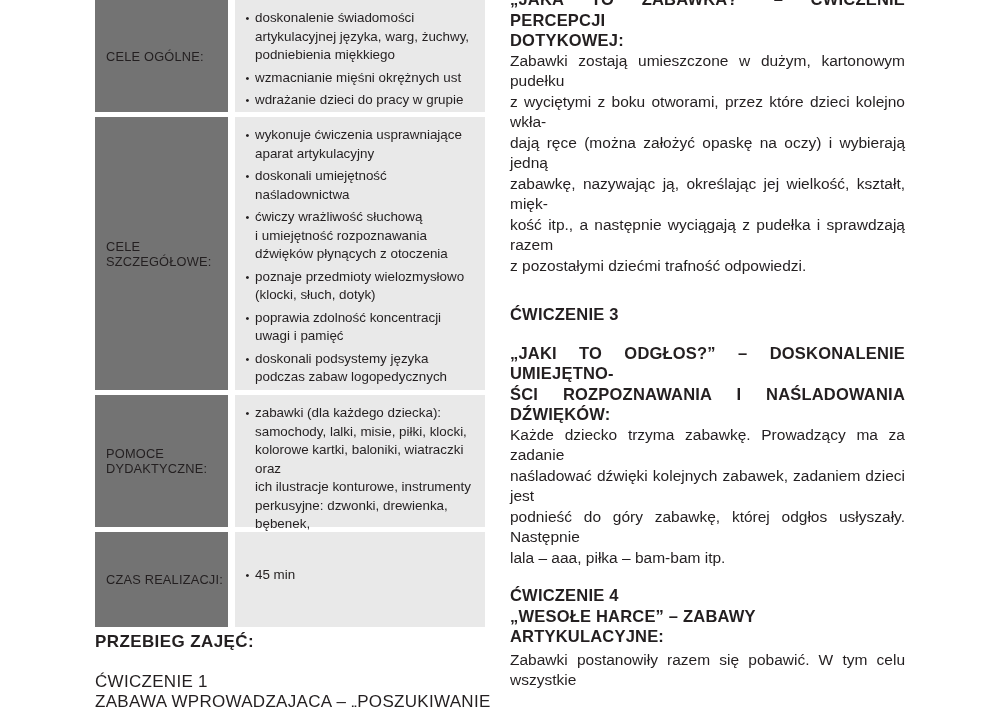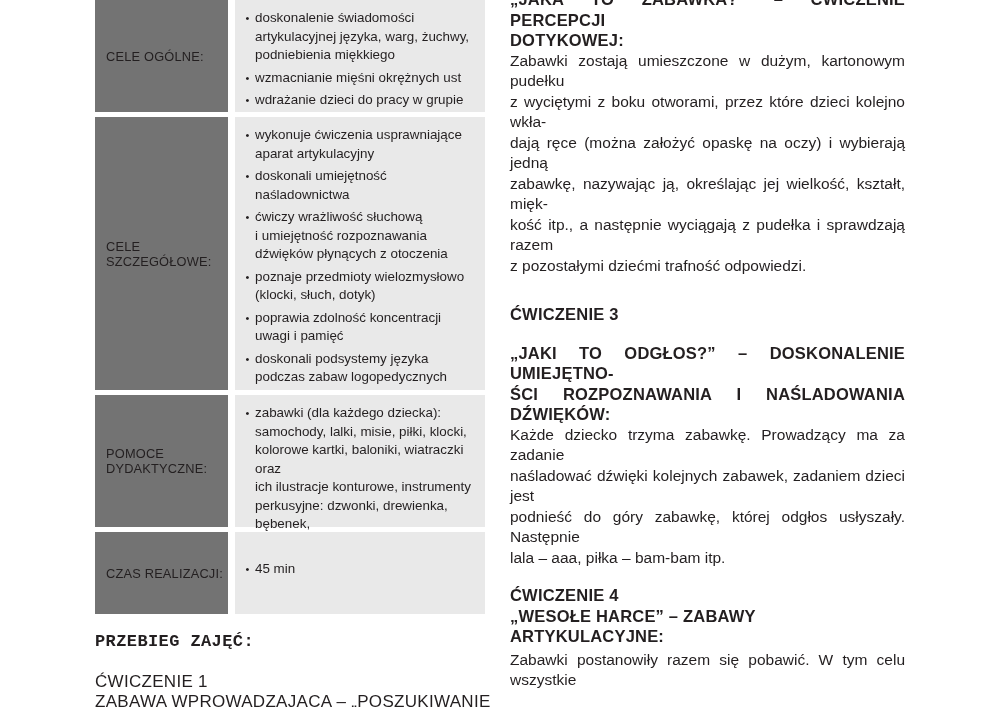--- a/index.html
+++ b/index.html
@@ -11,28 +11,28 @@
   .info-table{position:absolute;left:95px;top:0;width:390px;}
   .trow{display:flex;margin-bottom:5px;}
   .tlabel{
     width:133px;flex:none;background:#737373;margin-right:7px;
     display:flex;align-items:center;box-sizing:border-box;padding-left:11px;padding-right:4px;
     font-weight:normal;font-size:12.8px;line-height:15px;letter-spacing:.2px;white-space:pre-line;
   }
   .tcontent{
     flex:1;background:#e9e9e9;box-sizing:border-box;padding:9px 4px 4px 5px;
   }
-  .row1{height:112px}.row2{height:273px}.row3{height:132px}.row4{height:82px}
+  .row1{height:112px}.row2{height:273px}.row3{height:132px}.row4{height:95px}
   .row4 .tcontent{display:flex;align-items:center;padding-top:0;}
   .bullet{display:flex;margin-bottom:4px;font-size:13.4px;line-height:18.5px;}
   .dot{width:15px;flex:none;text-align:center;font-size:11px;line-height:18.5px;}
   .btxt{white-space:pre-line;}
   
   .left-footer{position:absolute;left:95px;top:632px;width:400px;}
-  .lf-h{font-weight:bold;font-size:17px;line-height:20px;letter-spacing:.4px;font-family:Liberation Mono, monospace;}
+  .lf-h{font-weight:bold;font-size:17px;line-height:20px;letter-spacing:.4px;}
   .lf-ex{margin-top:20px;}
   .lf-ex div{font-weight:normal;font-size:17px;line-height:20px;letter-spacing:.3px;}
   
   .right-col{position:absolute;left:510px;top:-11px;width:395px;}
   .rh{font-weight:bold;font-size:16.5px;line-height:20.5px;letter-spacing:.2px;}
   .rh-just{text-align:justify;text-align-last:justify;}
   .jline{font-size:15.5px;line-height:20.5px;text-align:justify;text-align-last:justify;}
   .lines div:last-child{text-align-last:left;}
   .lines.keep-last div:last-child{text-align-last:justify;}
   .m-ex3{margin-top:28px;}

